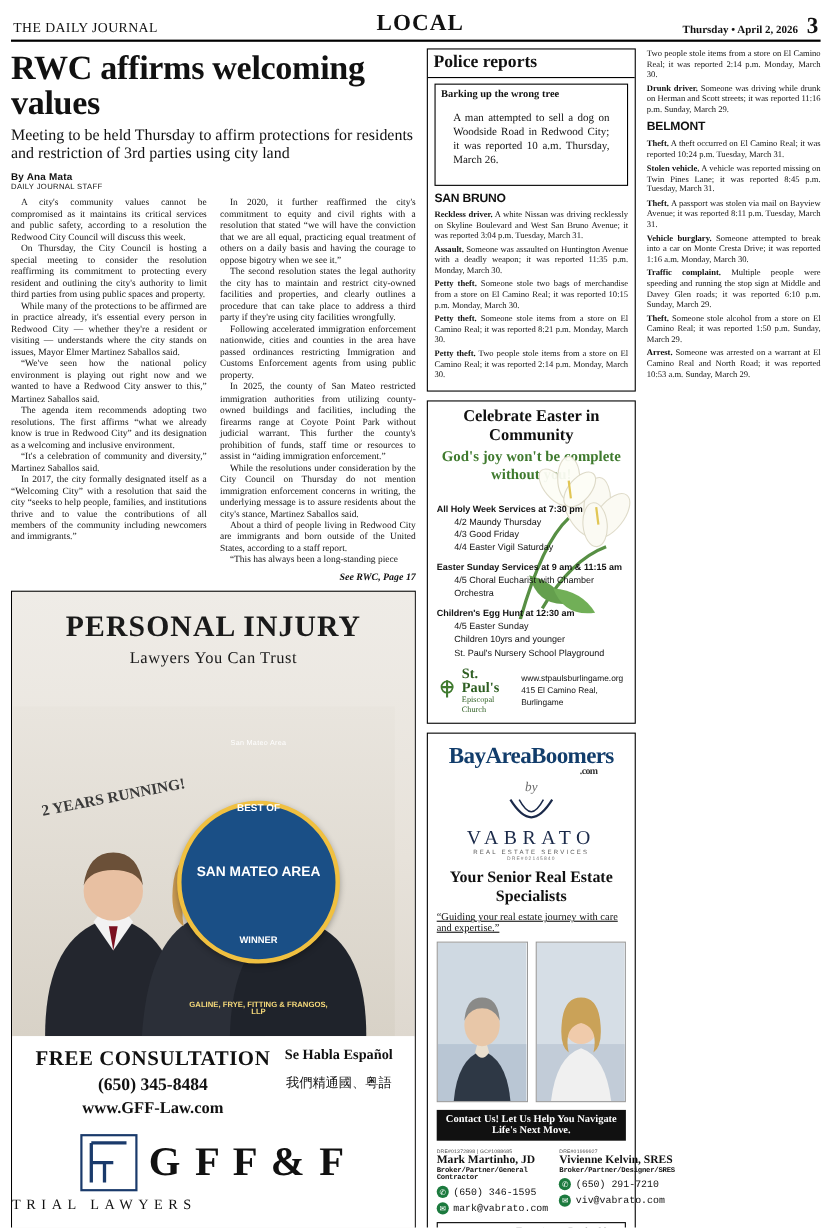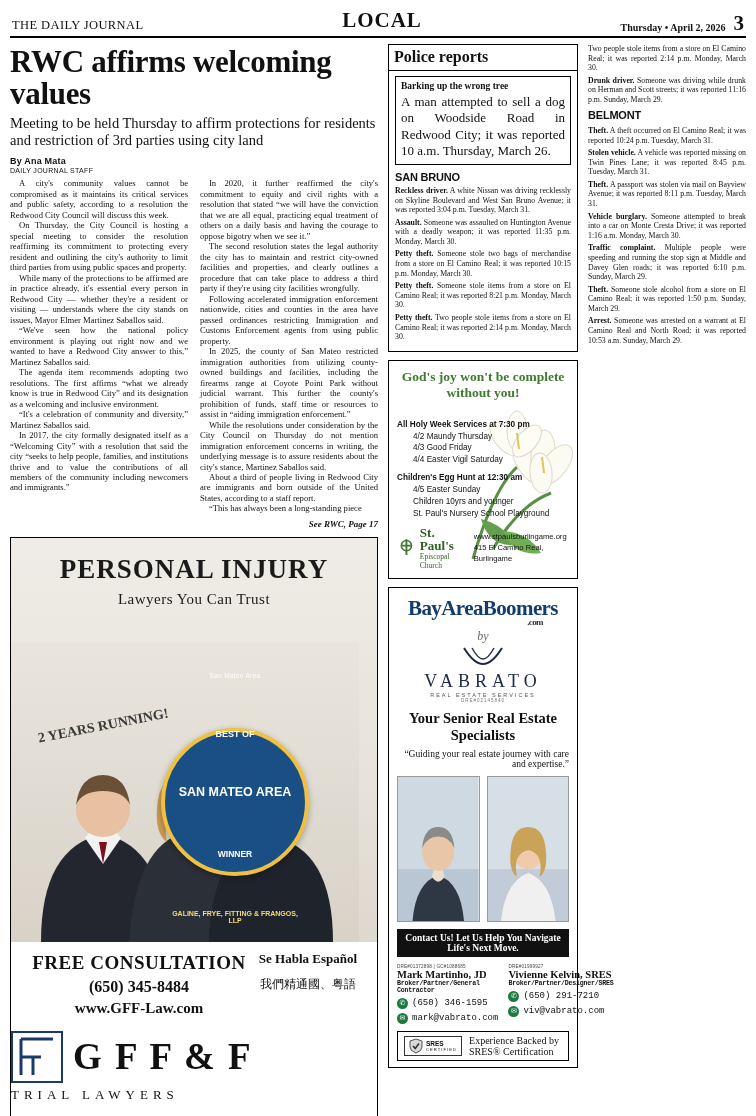--- a/index.html
+++ b/index.html
@@ -62,21 +62,21 @@
     font-family:"Liberation Serif", serif;
     font-weight:bold; font-size:16px;
     border-bottom:1px solid #000;
     padding:3px 5px 4px 5px;
   }
   .police-body { padding:5px 6px 6px 6px; }
   .barking {
     border:1px solid #000; padding:4px 5px 5px 5px; margin-bottom:6px;
   }
   .barking h4 { margin:0 0 3px 0; font-size:9.5px; font-family:"Liberation Serif", serif; font-weight:bold; }
-  .barking p { margin:0; font-size:13px; line-height:1.25; text-align:justify; }
+  .barking p { margin:11px; font-size:10px; line-height:1.25; text-align:justify; }
   .pr-city {
     font-family:"Liberation Sans", sans-serif; font-weight:bold;
     font-size:11px; margin:5px 0 3px 0; letter-spacing:-.2px;
   }
   .pr-item { margin:0 0 3px 0; font-size:7.8px; line-height:1.23; text-align:justify; }
   .pr-item b { font-family:"Liberation Serif", serif; }
 
   
   .ad-easter { border:1px solid #000; margin-top:8px; padding:6px 8px 8px 8px; position:relative; overflow:hidden; }
   .easter-h1 { text-align:center; font-weight:bold; font-size:15px; font-family:"Liberation Serif", serif; }
@@ -99,21 +99,21 @@
   
   .ad-boomers { border:1px solid #000; margin-top:8px; padding:8px 8px 6px 8px; }
   .bab-logo { text-align:center; font-family:"Liberation Serif", serif; font-weight:bold; font-size:21px; color:#123d6b; letter-spacing:-.6px;}
   .bab-logo .dotcom { font-size:9px; color:#333; display:block; margin-top:-4px; text-align:right; padding-right:26px;}
   .bab-by { text-align:center; font-style:italic; font-size:12px; color:#6b6b6b; font-family:"Liberation Serif", serif; margin:2px 0 1px 0;}
   .vab { text-align:center; }
   .vab-name { font-family:"Liberation Serif", serif; font-size:18px; letter-spacing:5px; color:#1b2a4a; }
   .vab-sub { font-size:5.5px; letter-spacing:2px; color:#555; font-family:"Liberation Sans", sans-serif;}
   .vab-dre { font-size:4.5px; letter-spacing:1px; color:#777; font-family:"Liberation Sans", sans-serif;}
   .bab-tag { text-align:center; font-weight:bold; font-size:14.5px; font-family:"Liberation Serif", serif; margin-top:7px;}
-  .bab-quote { text-align:right; font-size:9.5px; font-family:"Liberation Serif", serif; margin:5px 0 7px 0;}
+  .bab-quote { text-align:left; font-size:9.5px; font-family:"Liberation Serif", serif; margin:5px 0 7px 0;text-decoration:underline;}
   .bab-photos { display:flex; gap:7px; }
   .bab-photos .ph { flex:1; height:146px; border:1px solid #999; overflow:hidden; position:relative;}
   .bab-cta { background:#111; color:#fff; text-align:center; font-weight:bold; font-size:9.5px; padding:4px 0; margin-top:7px; font-family:"Liberation Serif", serif;}
   .agents { display:flex; gap:10px; margin-top:7px; }
   .agent { flex:1; }
   .agent .dre { font-size:4.6px; color:#444; font-family:"Liberation Sans", sans-serif; letter-spacing:.2px;}
   .agent .nm { font-weight:bold; font-size:10.5px; font-family:"Liberation Serif", serif; }
   .agent .ttl { font-weight:bold; font-size:6.6px; font-family:"Liberation Mono", monospace; letter-spacing:-.2px;}
   .agent .row { display:flex; align-items:center; gap:4px; margin-top:4px; }
   .circ { width:11px; height:11px; border-radius:50%; background:#1c7a3e; color:#fff; font-size:7px; display:flex; align-items:center; justify-content:center; flex:0 0 auto;}
@@ -146,21 +146,21 @@
   .badge .b6 { font-size:6.2px; margin-top:1px;}
   .gff-bottom { position:relative; background:#fff; height:204px; }
   .gff-cta { display:flex; align-items:flex-start; padding:10px 14px 0 14px; }
   .gff-cta-l { flex:1; text-align:center;}
   .gff-free { font-family:"Liberation Serif", serif; font-weight:bold; font-size:19px; letter-spacing:.5px;}
   .gff-phone { font-family:"Liberation Serif", serif; font-weight:bold; font-size:16px; margin-top:4px;}
   .gff-web { font-family:"Liberation Serif", serif; font-weight:bold; font-size:15px; margin-top:4px;}
   .gff-cta-r { width:110px; text-align:center; font-family:"Liberation Serif", serif;}
   .gff-sp { font-size:13px; font-weight:bold; line-height:1.1;}
   .gff-cn { font-size:12px; margin-top:10px;}
-  .gff-logo { display:flex; align-items:center; justify-content:flex-start; gap:10px; margin-top:14px;}
+  .gff-logo { display:flex; align-items:center; justify-content:center; gap:10px; margin-top:14px;}
   .gff-logo-mark { width:52px; height:52px; border:2px solid #1a3a6b; position:relative;}
   .gff-logo-txt { font-family:"Liberation Serif", serif; font-weight:bold; font-size:37px; letter-spacing:2px; color:#111;}
   .gff-trial { text-align:left; font-family:"Liberation Serif", serif; font-size:13px; letter-spacing:5px; margin-top:4px;}
 </style>
 </head>
 <body>
 
 <div class="page">
 
   <div class="masthead">
@@ -331,28 +331,33 @@
           </g>
           <g fill="#fdfdf6" stroke="#dcd8c5" stroke-width="1">
             <ellipse cx="42" cy="40" rx="10" ry="20" transform="rotate(-40 42 40)"></ellipse>
             <ellipse cx="54" cy="32" rx="10" ry="20" transform="rotate(0 54 32)"></ellipse>
             <ellipse cx="64" cy="42" rx="10" ry="19" transform="rotate(40 64 42)"></ellipse>
           </g>
           <path d="M54 34 l2 16" stroke="#e0c34c" stroke-width="2"></path>
           <path d="M79 58 l2 16" stroke="#e0c34c" stroke-width="2"></path>
         </svg>
 
+        <div class="easter-h1">Celebrate Easter in Community</div>
         <div class="easter-h2">God's joy won't be complete without you!</div>
 
         <div class="easter-body">
           <div class="grp">
             <div class="grp-title">All Holy Week Services at 7:30 pm</div>
             <div class="sub">4/2 Maundy Thursday</div>
             <div class="sub">4/3 Good Friday</div>
             <div class="sub">4/4 Easter Vigil Saturday</div>
+          </div>
+          <div class="grp">
+            <div class="grp-title">Easter Sunday Services at 9 am &amp; 11:15 am</div>
+            <div class="sub">4/5 Choral Eucharist with Chamber Orchestra</div>
           </div>
           <div class="grp">
             <div class="grp-title">Children's Egg Hunt at 12:30 am</div>
             <div class="sub">4/5 Easter Sunday</div>
             <div class="sub">Children 10yrs and younger</div>
             <div class="sub">St. Paul's Nursery School Playground</div>
           </div>
         </div>
 
         <div class="easter-foot">

